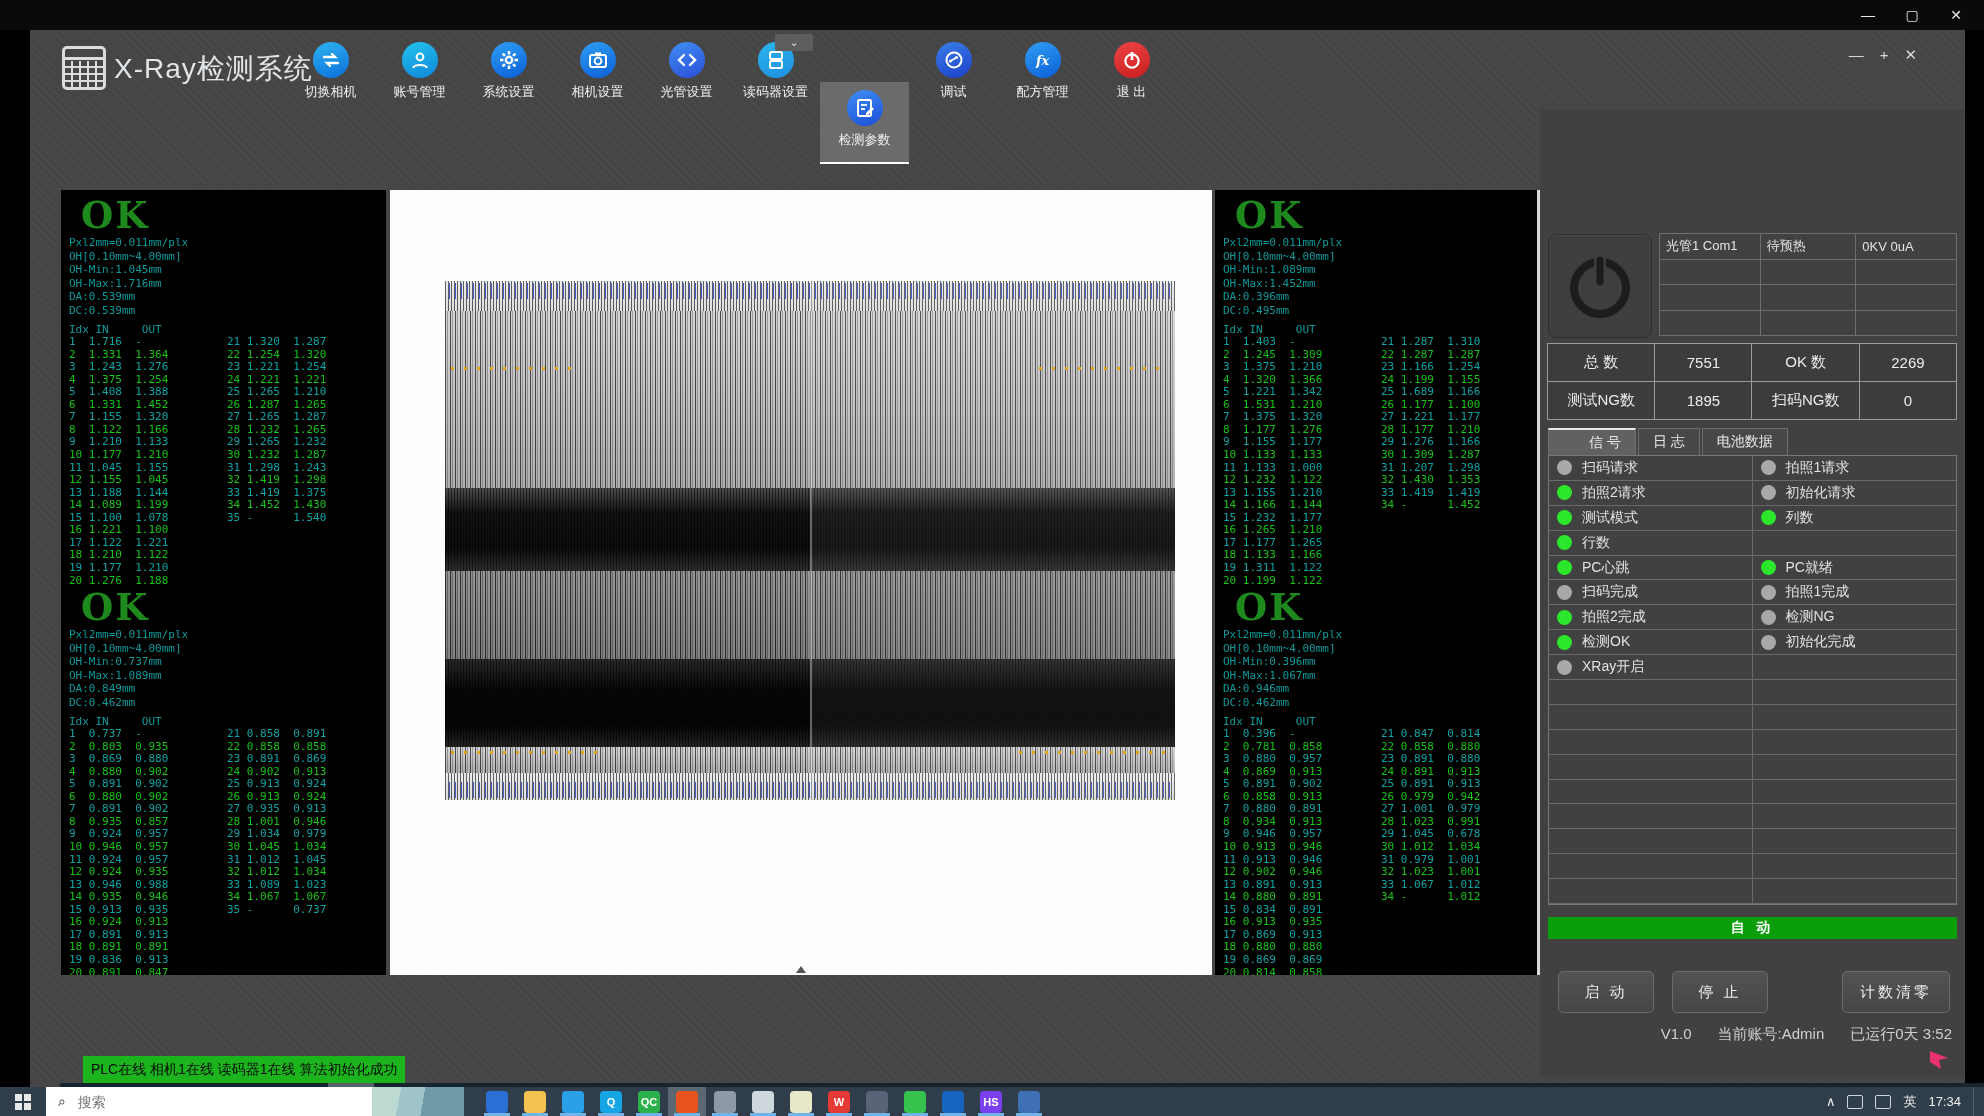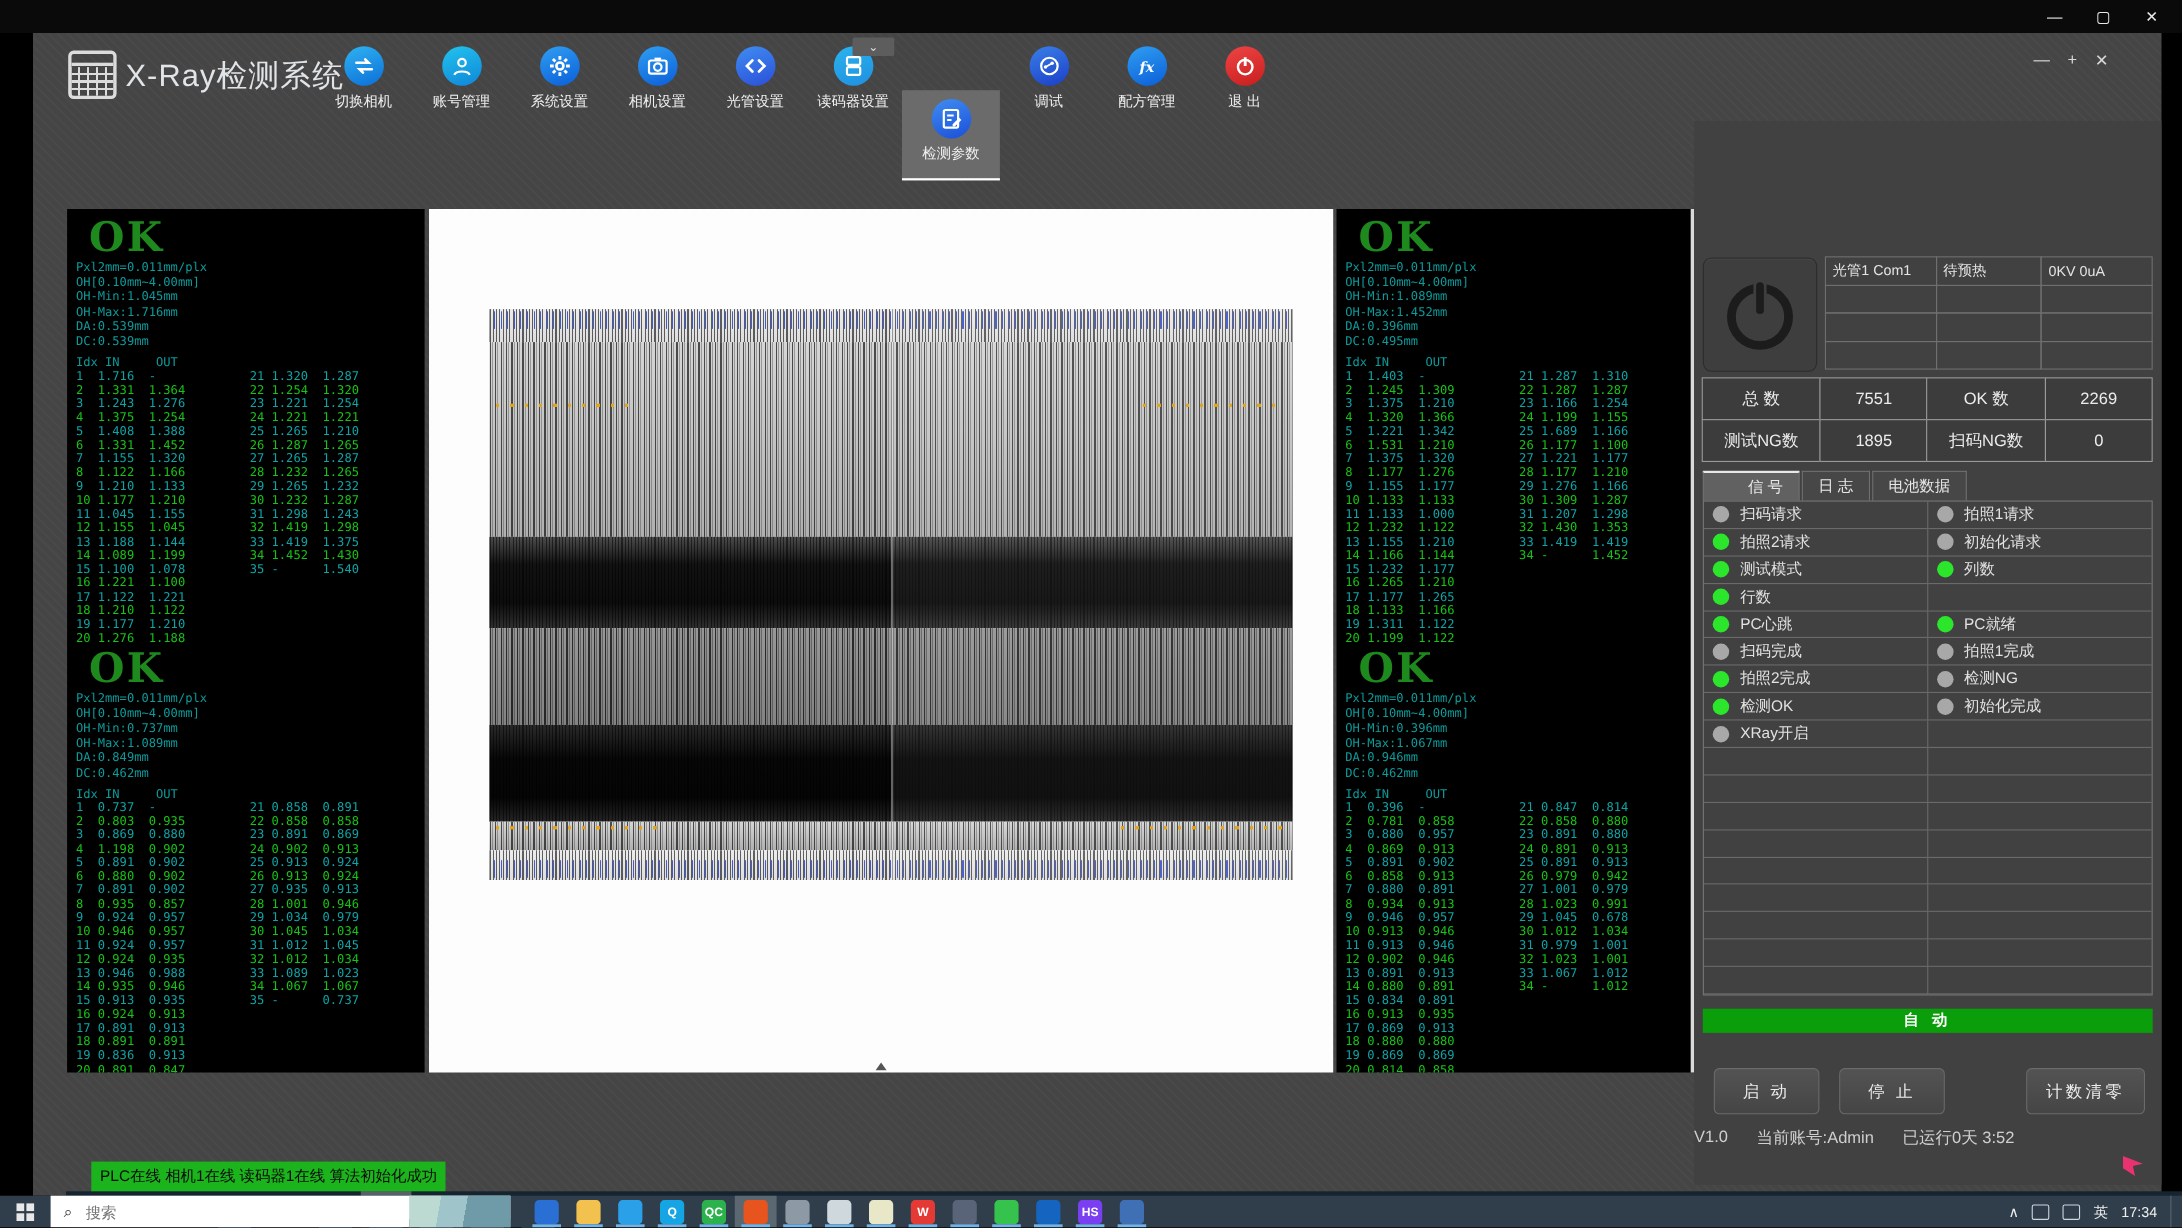--- a/index.html
+++ b/index.html
@@ -94,24 +94,24 @@
   .tab.active{background:#616161;border-top:2px solid #e8e8e8;padding-left:40px;}
   #signal-grid{position:absolute;left:8px;top:345px;width:409px;height:450px;border:1px solid #777;box-sizing:border-box;
       display:grid;grid-template-columns:1fr 1fr;grid-auto-rows:24.9px;}
   .sig-cell{border-bottom:1px solid #6a6a6a;border-right:1px solid #6a6a6a;display:flex;align-items:center;padding-left:8px;gap:10px;}
   .sig-cell:nth-child(2n){border-right:none;}
   .led{width:15px;height:15px;border-radius:50%;flex:0 0 auto;}
   .led.on{background:#2ce62c;}
   .led.off{background:#a8a8a8;}
   .sig-label{font-size:14px;color:#e2e2e2;white-space:nowrap;}
   .mode-banner{position:absolute;left:8px;top:807px;width:409px;height:22px;background:#0a9e0a;color:#fff;
-      font-size:14px;font-weight:bold;display:flex;align-items:center;justify-content:center;letter-spacing:4px;}
+      font-size:14px;font-weight:bold;display:flex;align-items:center;justify-content:center;letter-spacing:4px;font-family:Liberation Serif, serif;}
   .cp-btn{position:absolute;top:861px;height:40px;background:linear-gradient(#535353,#454545);border:1px solid #6b6b6b;border-radius:5px;
       color:#ececec;font-size:15px;display:flex;align-items:center;justify-content:center;letter-spacing:3px;}
-  .cp-footer{position:absolute;left:0;top:915px;width:412px;display:flex;gap:26px;color:#cfcfcf;font-size:15px;}
+  .cp-footer{position:absolute;left:0;top:915px;width:412px;display:flex;justify-content:flex-end;gap:26px;color:#cfcfcf;font-size:15px;}
   .flag-icon{position:absolute;right:14px;top:938px;width:24px;height:24px;}
 
   
   .status-green{position:absolute;left:53px;top:1026px;height:28px;background:#1cb41c;color:#0a0a0a;
       font-size:14px;display:flex;align-items:center;padding:0 8px;white-space:nowrap;}
   .taskbar-inner{position:absolute;left:30px;top:1053px;width:1935px;height:34px;background:#16242f;display:flex;align-items:center;}
   .ti-icons{display:flex;align-items:center;margin-left:38px;}
   .ti-item{width:46px;height:34px;display:flex;align-items:center;justify-content:center;position:relative;}
   .ti-item.open:after{content:"";position:absolute;left:8px;right:8px;bottom:0;height:3px;background:#76b9ed;}
   .ti-item.active{background:rgba(255,255,255,.28);}
@@ -329,21 +329,21 @@
           <div class="info-line">OH-Min:0.737mm</div>
           <div class="info-line">OH-Max:1.089mm</div>
           <div class="info-line">DA:0.849mm</div>
           <div class="info-line">DC:0.462mm</div>
           <div class="mcols">
             <div class="mcol">
               <div class="mrow header">Idx IN     OUT</div>
               <div class="mrow teal">1  0.737  -</div>
               <div class="mrow green">2  0.803  0.935</div>
               <div class="mrow teal">3  0.869  0.880</div>
-              <div class="mrow green">4  1.198  0.902</div>
+              <div class="mrow green">4  0.880  0.902</div>
               <div class="mrow teal">5  0.891  0.902</div>
               <div class="mrow green">6  0.880  0.902</div>
               <div class="mrow teal">7  0.891  0.902</div>
               <div class="mrow green">8  0.935  0.857</div>
               <div class="mrow teal">9  0.924  0.957</div>
               <div class="mrow green">10 0.946  0.957</div>
               <div class="mrow teal">11 0.924  0.957</div>
               <div class="mrow green">12 0.924  0.935</div>
               <div class="mrow teal">13 0.946  0.988</div>
               <div class="mrow green">14 0.935  0.946</div>

